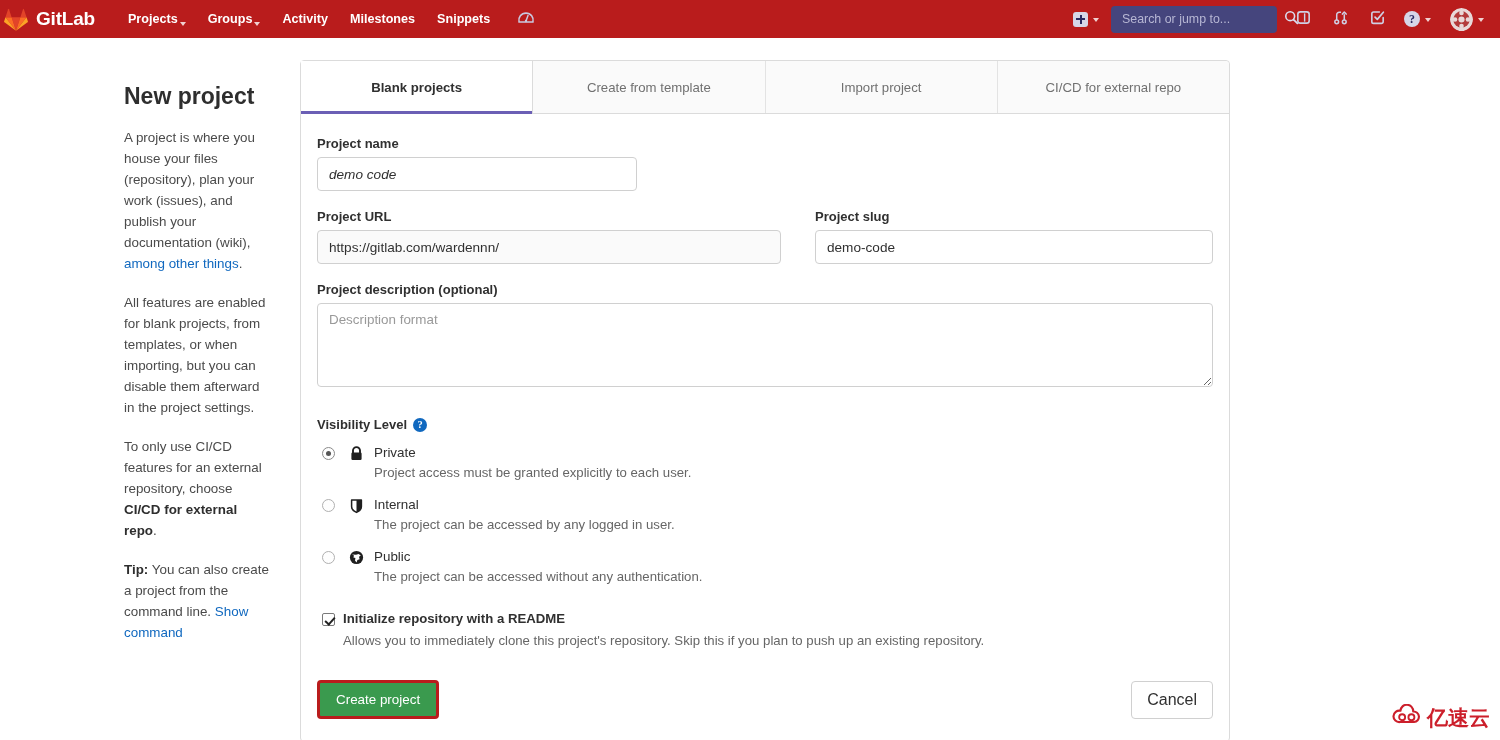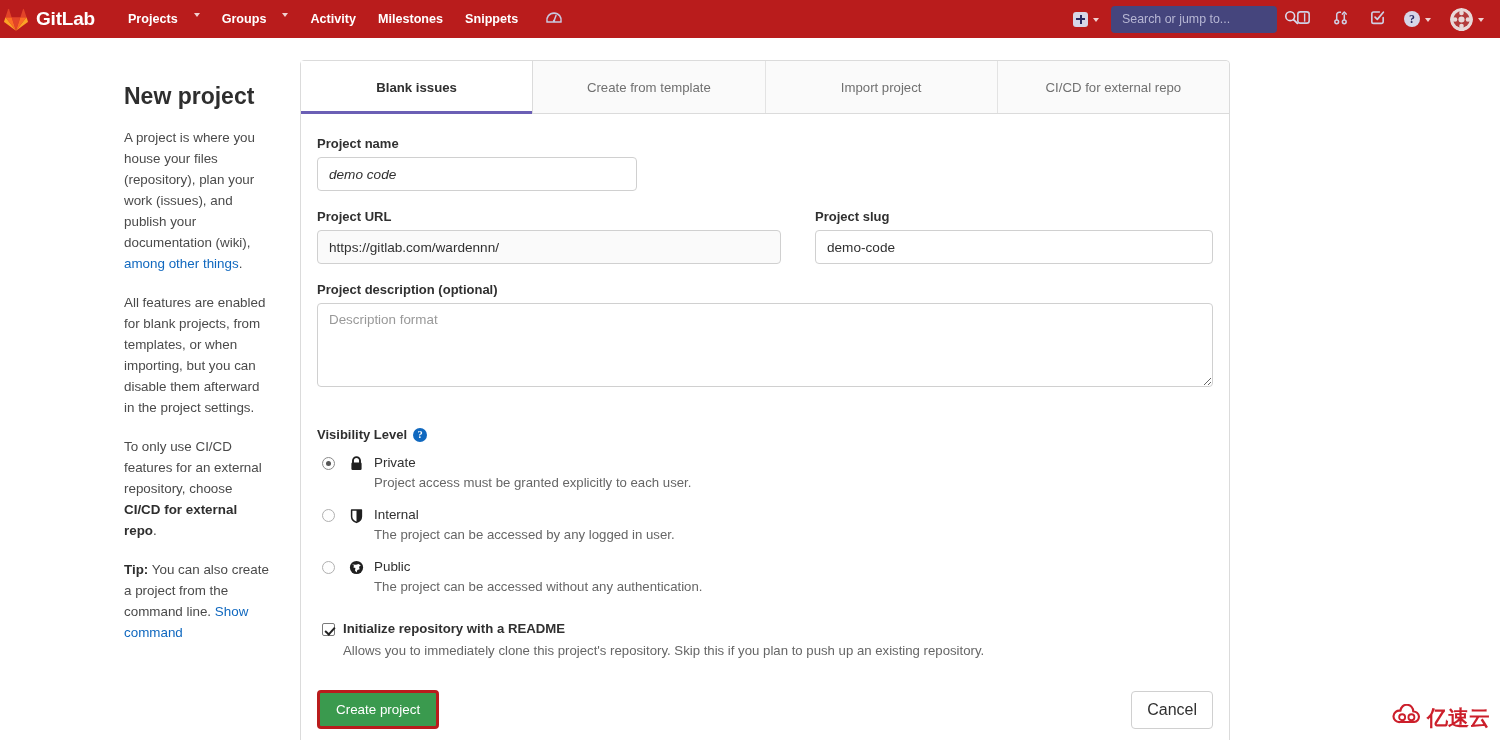--- a/index.html
+++ b/index.html
@@ -28,21 +28,21 @@
   .brand-text {
     color: #fff; font-size: 19px; font-weight: 600;
     letter-spacing: -0.2px;
   }
   .nav-links { display: flex; align-items: center; gap: 0; }
   .nav-link {
     color: #fff;
     font-size: 12.6px;
     font-weight: 600;
     padding: 10px 11px;
-    display: flex; align-items: flex-start; gap: 16px;
+    display: flex; align-items: flex-end; gap: 2px;
     cursor: pointer; white-space: nowrap;
   }
   .caret {
     width: 0; height: 0;
     border-left: 3.5px solid transparent;
     border-right: 3.5px solid transparent;
     border-top: 4px solid #ffffffcc;
     display: inline-block;
     margin-top: 1px;
   }
@@ -496,21 +496,21 @@
     <p>
       <b>Tip:</b><span> You can also create a project from the command line. </span><a href="#">Show command</a>
     </p>
   </aside>
 
   <div class="panel-wrap">
     <div class="panel">
 
       <div class="tabs">
         <div class="tab active">
-          <span>Blank issues</span>
+          <span>Blank projects</span>
         </div>
         <div class="tab">
           <span>Create from template</span>
         </div>
         <div class="tab">
           <span>Import project</span>
         </div>
         <div class="tab">
           <span>CI/CD for external repo</span>
         </div>
@@ -534,21 +534,21 @@
               <input class="finput" type="text" value="demo-code" style="">
             </div>
           </div>
         </div>
 
         <div class="fgroup">
           <label class="flabel">Project description (optional)</label>
           <textarea class="fdesc" placeholder="Description format" style=""></textarea>
         </div>
 
-        <div class="fgroup" style="margin-top:36px;">
+        <div class="fgroup" style="margin-top:26px;">
           <div class="vis-title">
             <span>Visibility Level</span>
             <span class="help-circle">?</span>
           </div>
 
           <div class="vis-opt">
             <span class="radio checked"></span>
             <span class="vis-icon">
               <svg width="17" height="17" viewBox="0 0 17 17">
                 <path d="M5 8 V5.6 A3.5 3.5 0 0 1 12 5.6 V8" fill="none" stroke="#1f1f1f" stroke-width="1.9"></path>

